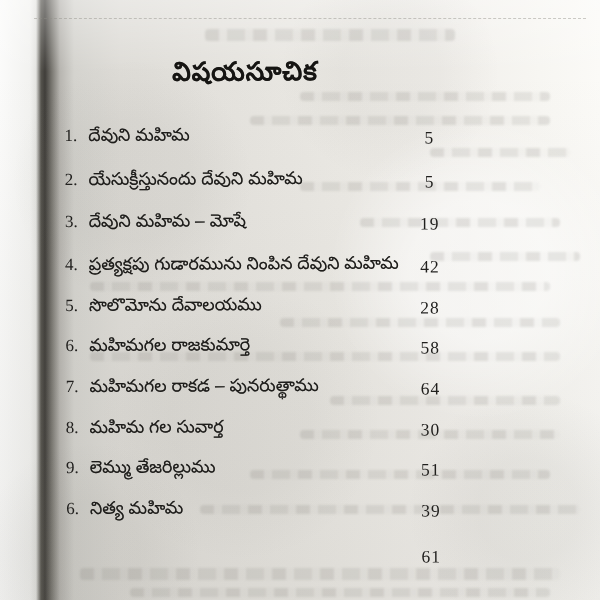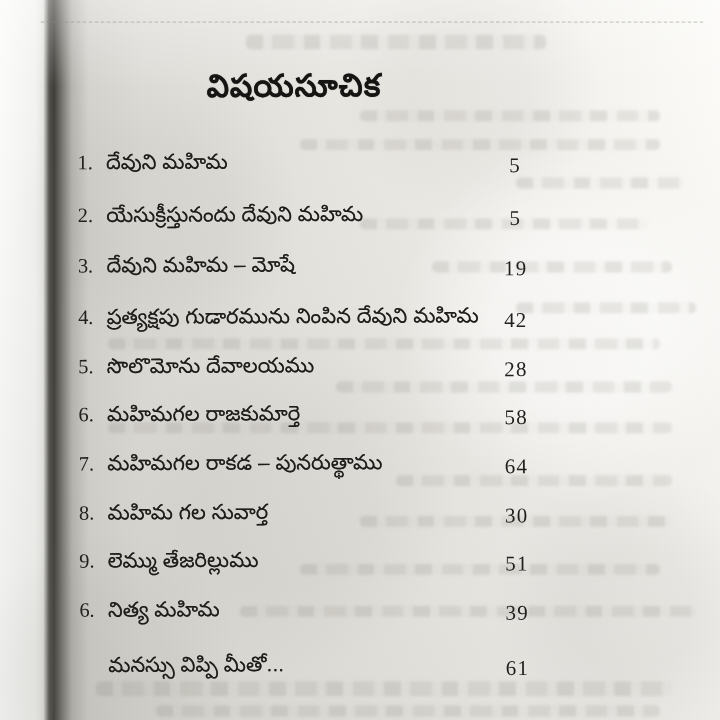--- a/index.html
+++ b/index.html
@@ -226,19 +226,19 @@
         <span class="num">9.</span><span class="entry-title">లెమ్ము తేజరిల్లుము</span>
         <span class="pageno">51</span>
       </div>
 
       <div class="row">
         <span class="num">6.</span><span class="entry-title">నిత్య మహిమ</span>
         <span class="pageno">39</span>
       </div>
 
       <div class="row">
-        <span class="num"></span><span class="entry-title">మనస్సు విప్పి మీతో...</span>
+        <span class="num"></span>
         <span class="pageno">61</span>
       </div>
 
     </div>
   </div>
 </div>
 
 </body></html>

